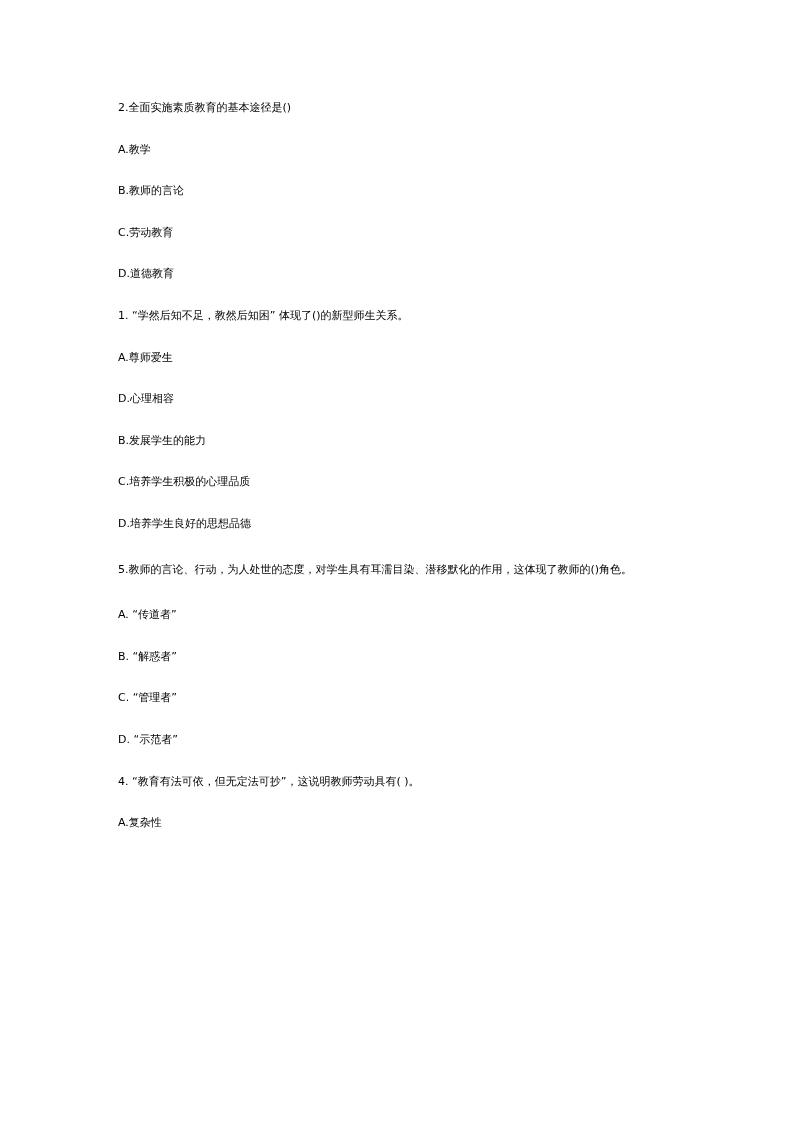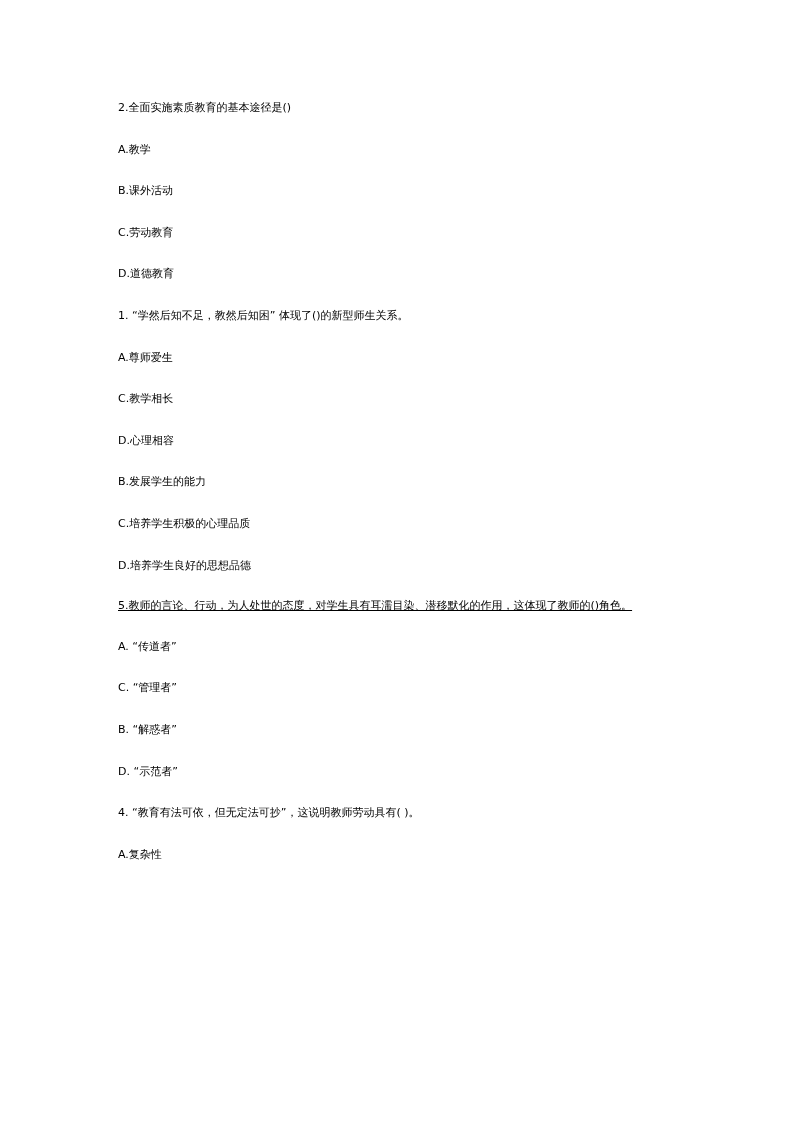--- a/index.html
+++ b/index.html
@@ -26,55 +26,53 @@
       line-height: 18px;
       margin: 0;
       padding: 0;
       white-space: normal;
       word-break: break-all;
     }
     .gap {
       margin-bottom: 23.6px;
     }
     .q5 {
-      line-height: 16px;
-      text-decoration: underline;
+      line-height: 26px;
     }
   </style>
 </head>
 <body>
 
 <div class="page">
 
   <div>
     <p class="line gap">2.全面实施素质教育的基本途径是()</p>
     <p class="line gap">A.教学</p>
-    <p class="line gap">B.课外活动</p>
+    <p class="line gap">B.教师的言论</p>
     <p class="line gap">C.劳动教育</p>
     <p class="line gap">D.道德教育</p>
   </div>
 
   <div>
     <p class="line gap">1. “学然后知不足，教然后知困” 体现了()的新型师生关系。</p>
     <p class="line gap">A.尊师爱生</p>
-    <p class="line gap">C.教学相长</p>
     <p class="line gap">D.心理相容</p>
   </div>
 
   <div>
     <p class="line gap">B.发展学生的能力</p>
     <p class="line gap">C.培养学生积极的心理品质</p>
     <p class="line gap">D.培养学生良好的思想品德</p>
   </div>
 
   <div>
     <p class="line gap q5">5.教师的言论、行动，为人处世的态度，对学生具有耳濡目染、潜移默化的作用，这体现了教师的()角色。</p>
     <p class="line gap">A. “传道者”</p>
+    <p class="line gap">B. “解惑者”</p>
     <p class="line gap">C. “管理者”</p>
-    <p class="line gap">B. “解惑者”</p>
     <p class="line gap">D. “示范者”</p>
   </div>
 
   <div>
     <p class="line gap">4. “教育有法可依，但无定法可抄”，这说明教师劳动具有( )。</p>
     <p class="line gap">A.复杂性</p>
   </div>
 
 </div>
 

